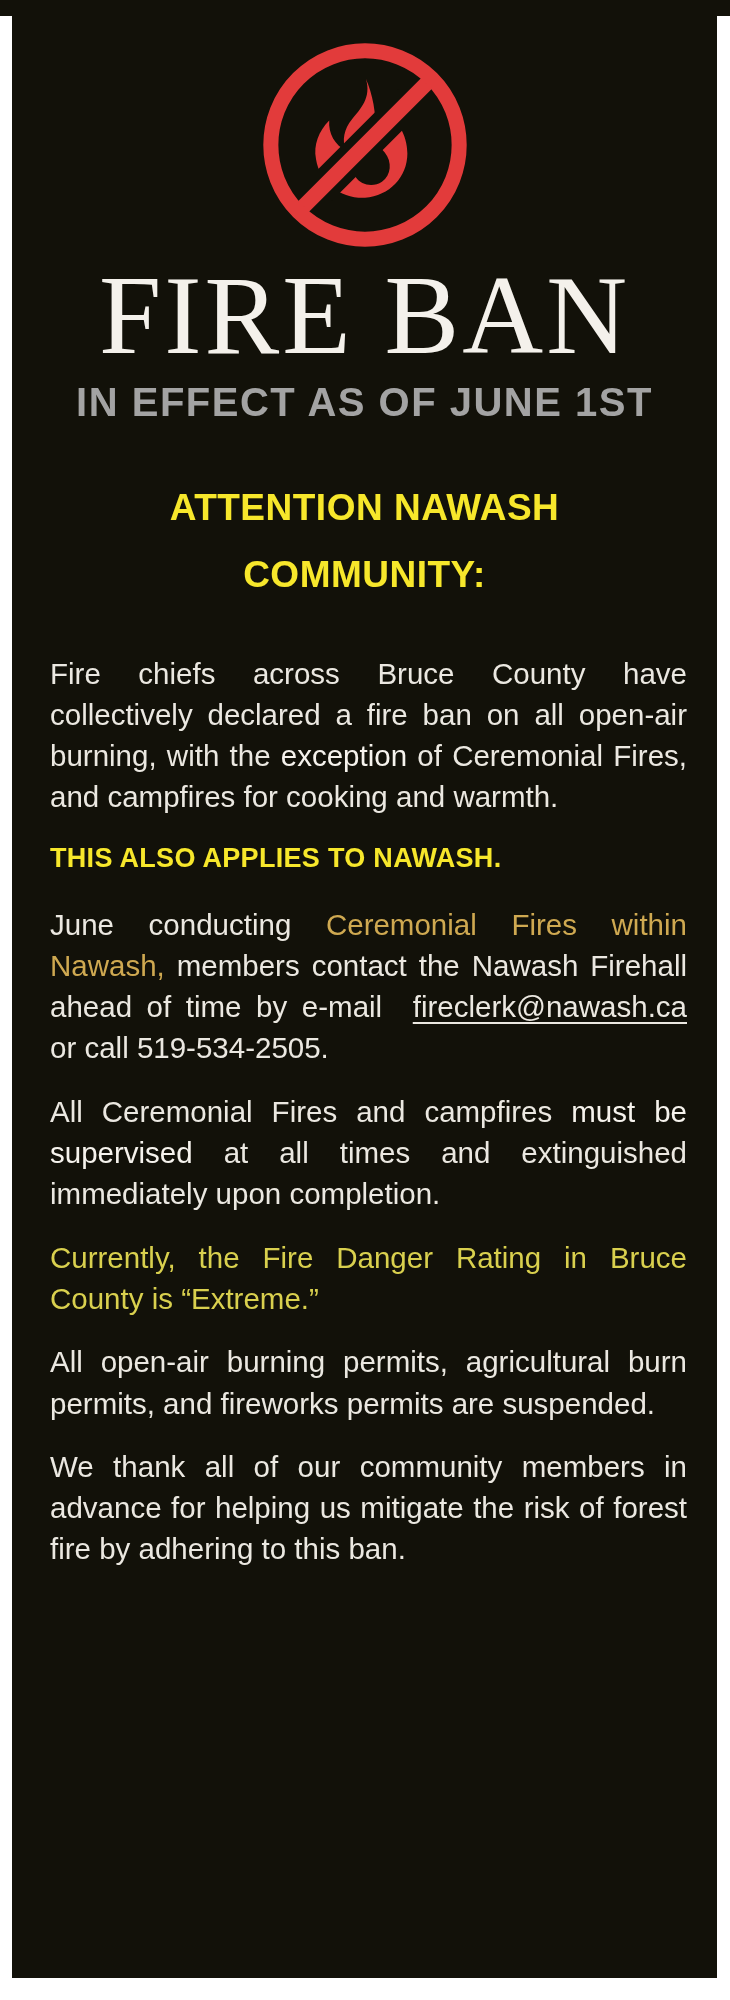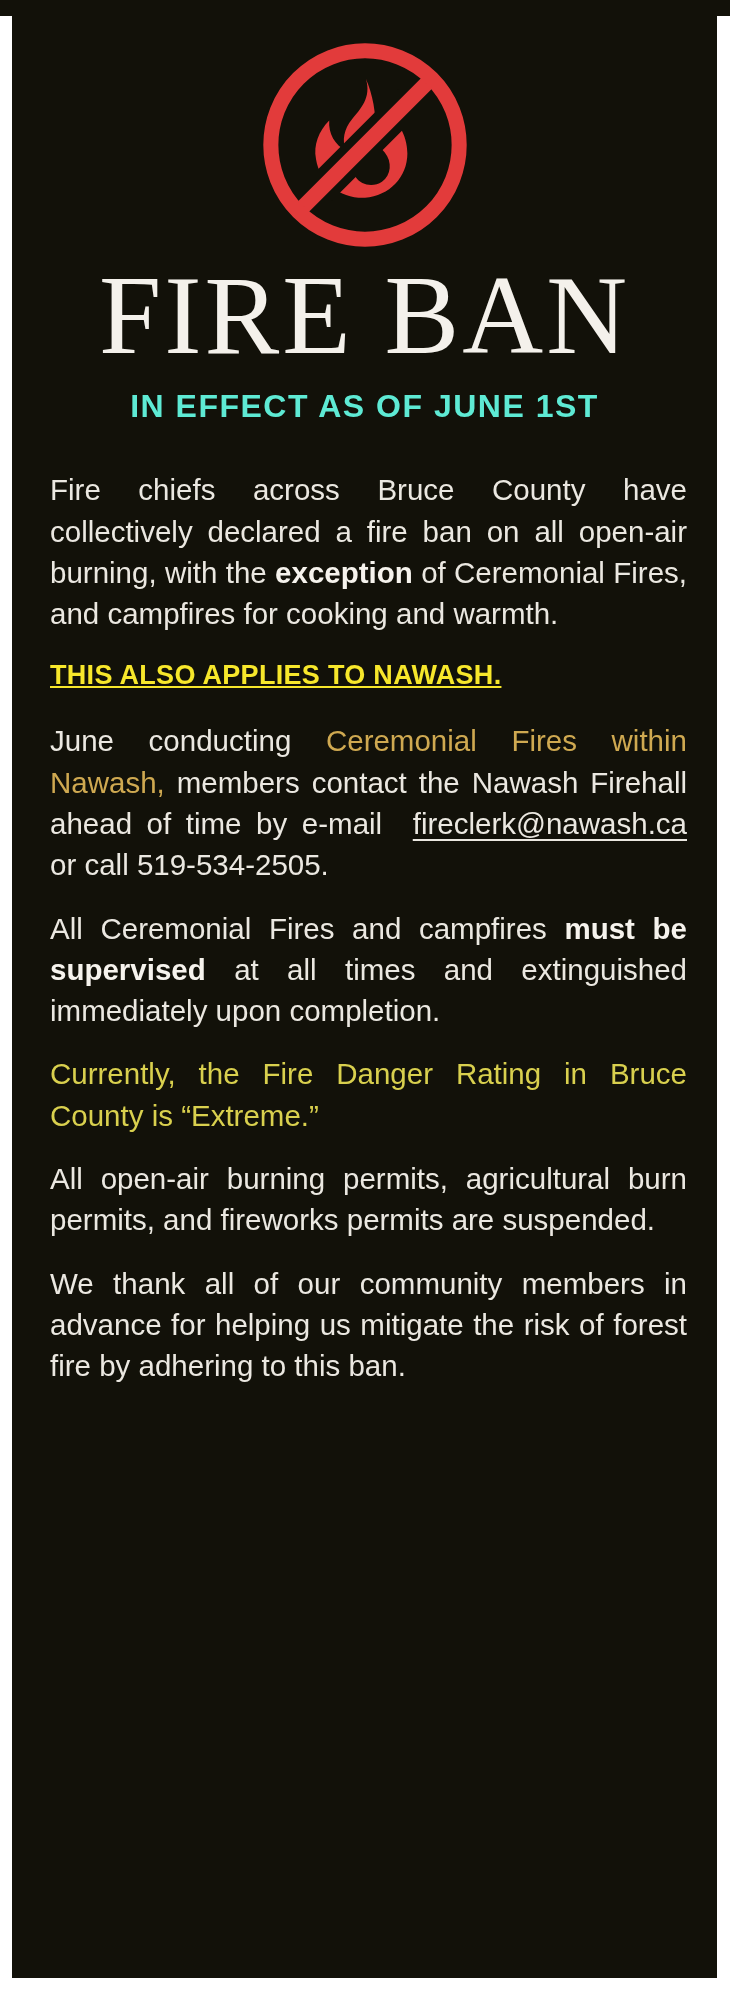--- a/index.html
+++ b/index.html
@@ -31,25 +31,25 @@
     margin-top: 4px;
     font-family: "Liberation Serif", serif;
     font-weight: 400;
     font-size: 112px;
     line-height: 0.95;
     letter-spacing: 3px;
     color: #f4f1eb;
     white-space: nowrap;
   }
   .subtitle {
-    margin-top: 20px;
+    margin-top: 12px;
     font-weight: 700;
-    font-size: 32px;
+    font-size: 40px;
     letter-spacing: 1.5px;
-    color: #5eead4;
+    color: #a3a3a3;
   }
   .attention {
     margin: 50px auto 0;
     max-width: 530px;
     font-weight: 700;
     font-size: 37px;
     line-height: 1.8;
     letter-spacing: 0.5px;
     color: #f7e72b;
   }
@@ -61,24 +61,23 @@
     text-align: justify;
   }
   .para { margin: 0 0 22px; }
   .shout {
     margin: 4px 0 26px;
     font-size: 27px;
     font-weight: 700;
     letter-spacing: 0.3px;
     color: #f7e72b;
     text-align: left;
-    text-decoration: underline;
   }
   .run-n { color: inherit; }
-  .run-b { font-weight: 700; color: #f6f3ed; }
+  .run-b { font-weight: 400; color: #f6f3ed; }
   .run-g { color: #cfa951; }
   .run-y2 { color: #d9d04e; }
   .run-u { text-decoration: underline; text-underline-offset: 5px; text-decoration-thickness: 2px; margin-left: 16px; }
 </style>
 </head>
 <body>
 
 <div class="top-strip"></div>
 
 <div class="poster">
@@ -87,20 +86,21 @@
     <svg class="nofire-svg" viewBox="0 0 240 240" aria-hidden="true">
       <path fill="#e23b3b" d="M121 50c6 20-6 32-15 43-8 10-11 22-6 33-12-6-19-18-18-32-11 11-17 26-14 41 4 25 26 42 52 41 26-2 45-22 45-47 0-20-11-37-26-47 2 10-1 19-8 25 1-21-3-41-10-57z"></path>
       <path fill="#121109" d="M118 118c-12 10-16 24-8 36 6 9 19 11 28 5 10-7 11-21 3-31-6-7-15-10-23-10z"></path>
       <line x1="190.7" y1="49.3" x2="49.3" y2="190.7" stroke="#121109" stroke-width="34"></line>
       <line x1="190.7" y1="49.3" x2="49.3" y2="190.7" stroke="#e23b3b" stroke-width="16"></line>
       <circle cx="120" cy="120" r="100" fill="none" stroke="#e23b3b" stroke-width="16"></circle>
     </svg>
 
     <div class="title">FIRE BAN</div>
     <div class="subtitle">IN EFFECT AS OF JUNE 1ST</div>
+    <div class="attention">ATTENTION NAWASH COMMUNITY:</div>
   </div>
 
   <div class="body-copy">
       <p class="para"><span class="run-n">Fire chiefs across Bruce County have collectively declared a fire ban on all open-air burning, with the </span><span class="run-b">exception</span><span class="run-n"> of Ceremonial Fires, and campfires for cooking and warmth.</span></p>
       <p class="shout"><span class="run-n">THIS ALSO APPLIES TO NAWASH.</span></p>
       <p class="para"><span class="run-n">June conducting </span><span class="run-g">Ceremonial Fires within Nawash,</span><span class="run-n"> members contact the Nawash Firehall ahead of time by e-mail </span><span class="run-u">fireclerk@nawash.ca</span><span class="run-n"> or call 519-534-2505.</span></p>
       <p class="para"><span class="run-n">All Ceremonial Fires and campfires </span><span class="run-b">must be supervised</span><span class="run-n"> at all times and extinguished immediately upon completion.</span></p>
       <p class="para"><span class="run-y2">Currently, the Fire Danger Rating in Bruce County is “Extreme.”</span></p>
       <p class="para"><span class="run-n">All open-air burning permits, agricultural burn permits, and fireworks permits are suspended.</span></p>
       <p class="para"><span class="run-n">We thank all of our community members in advance for helping us mitigate the risk of forest fire by adhering to this ban.</span></p>

